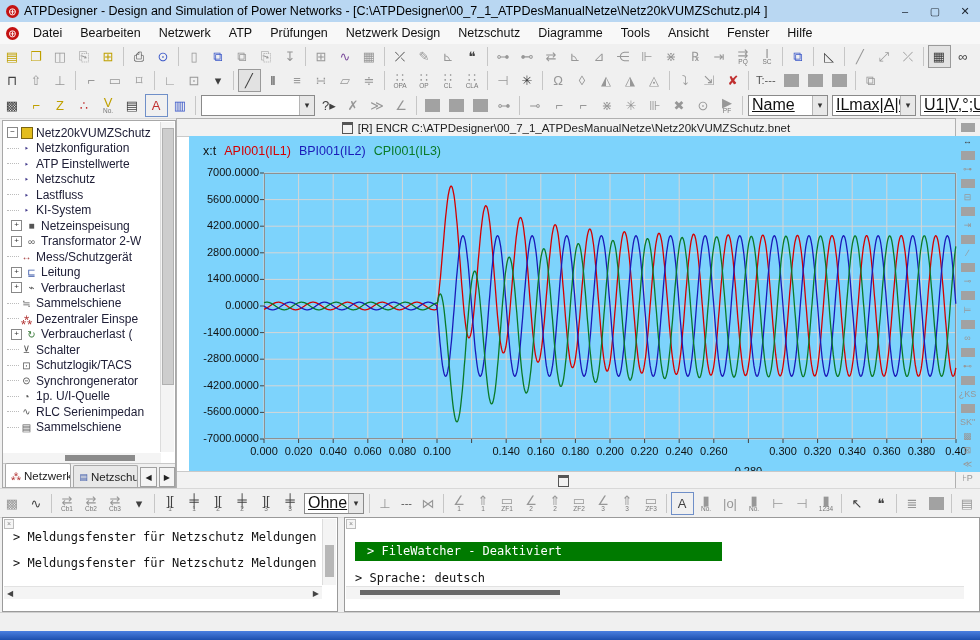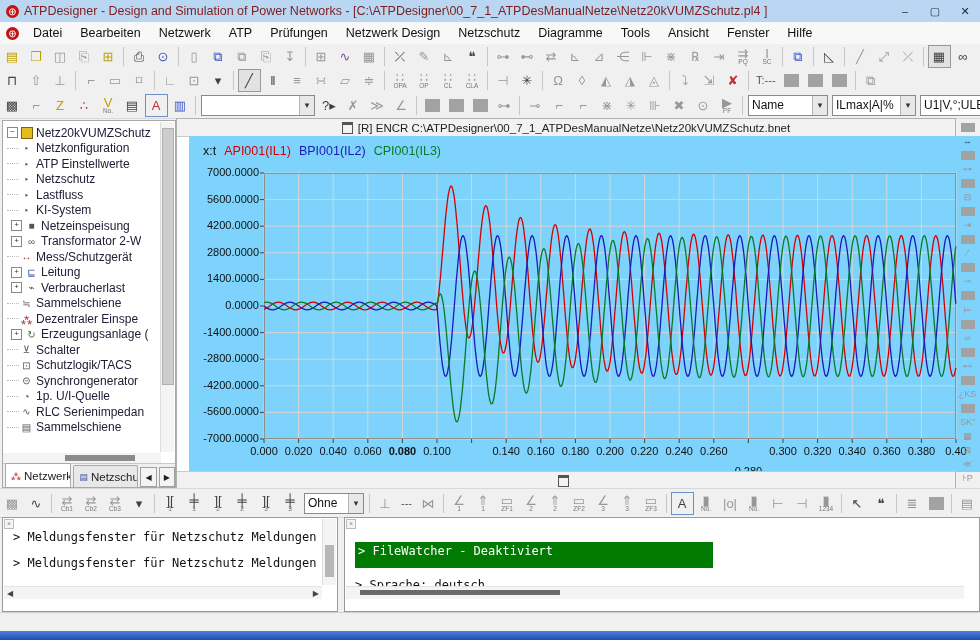--- a/index.html
+++ b/index.html
@@ -3,21 +3,21 @@
 <meta charset="utf-8">
 <style>
   html,body{margin:0;padding:0;background:#d8d8d8;}
   #win{position:relative;width:980px;height:640px;background:#f0f0f0;overflow:hidden;
        font-family:"Liberation Sans",sans-serif;font-size:12px;color:#222;}
   
   #titlebar{position:absolute;left:0;top:0;width:980px;height:22px;background:#b9d7f2;
             display:flex;align-items:center;border-bottom:1px solid #9ebfdd;}
   .globe{width:13px;height:13px;border-radius:50%;background:#c41212;color:#fff;font-size:10px;
          line-height:13px;text-align:center;margin:0 5px 0 6px;flex:0 0 auto;}
-  #title-text{font-size:12.5px;color:#7f1d1d;white-space:nowrap;}
+  #title-text{font-size:12.5px;color:#000000;white-space:nowrap;}
   #win-controls{margin-left:auto;display:flex;height:100%;}
   .wbtn{width:30px;height:100%;display:flex;align-items:center;justify-content:center;
         font-size:11px;color:#1d2530;}
   
   #menubar{position:absolute;left:0;top:22px;width:980px;height:22px;background:#f8f8f8;
            display:flex;align-items:center;border-bottom:1px solid #e0e0e0;}
   .mitem{padding:0 9px;height:100%;display:flex;align-items:center;font-size:12.5px;color:#111;}
   
   .tbar{position:absolute;left:0;width:980px;background:#f0f0f0;display:flex;align-items:center;
         border-bottom:1px solid #dadada;overflow:hidden;}
@@ -27,21 +27,21 @@
         justify-content:center;margin:0 0.5px;border:1px solid transparent;line-height:1;}
   .tbtn.pressed{background:#e2e2e2;border:1px solid #9a9a9a;}
   .tbtn.boxed{border:1px solid #6f8fc8;}
   .gl{font-size:13px;} .tbtn .sub{font-size:6.5px;color:#777;margin-top:-1px;}
   .cy{color:#bfa000}.cr{color:#c03030}.cb{color:#3a57c8}.ck{color:#404040}.cg{color:#979797}.cm{color:#7a4b9b}
   .tsep{width:1px;height:19px;background:#c6c6c6;margin:0 3px;flex:0 0 auto;}
   .tlabel{font-size:11px;color:#555;margin:0 4px;white-space:nowrap;}
   .swatch{width:15px;height:13px;background:#a2a2a2;}
   .combo{height:19px;background:#fff;border:1px solid #8a8a8a;display:flex;align-items:center;
          margin:0 2px;flex:0 0 auto;overflow:hidden;}
-  .cval{flex:1;padding:0 3px;font-size:12px;color:#111;white-space:nowrap;overflow:hidden;}
+  .cval{flex:1;padding:0 3px;font-size:16px;color:#111;white-space:nowrap;overflow:hidden;text-decoration:underline;}
   .carr{width:14px;height:100%;background:#e8e8e8;border-left:1px solid #b5b5b5;display:flex;
         align-items:center;justify-content:center;font-size:9px;color:#333;flex:0 0 auto;}
   
   #treepanel{position:absolute;left:2px;top:120px;width:172px;height:366px;background:#fff;
              border:1px solid #a8a8a8;overflow:hidden;}
   #tree-items{position:absolute;left:0;top:4px;width:156px;overflow:hidden;height:308px;}
   .trow{height:15.5px;display:flex;align-items:center;white-space:nowrap;color:#202038;font-size:12px;}
   .troot{font-weight:normal;}
   .texp{width:9px;height:9px;border:1px solid #888;background:#fff;font-size:8px;line-height:8px;
         text-align:center;color:#333;margin:0 3px 0 4px;flex:0 0 auto;} .tpad2{width:4px;flex:0 0 auto;}
@@ -85,21 +85,21 @@
   #right-tools .tbtn{min-width:20px;width:20px;height:14px;margin:0;}
   #right-tools .gl{font-size:9px;} #right-tools .swatch{width:14px;height:9px;}
   
   #msgleft{position:absolute;left:2px;top:517px;width:334px;height:93px;background:#fff;border:1px solid #9a9a9a;}
   #msgright{position:absolute;left:344px;top:517px;width:634px;height:93px;background:#fff;border:1px solid #9a9a9a;}
   .grip{position:absolute;left:1px;top:1px;width:8px;height:8px;border:1px solid #bbb;color:#888;
         font-size:7px;line-height:7px;text-align:center;background:#f5f5f5;}
   .mlines{position:absolute;left:10px;top:10px;right:18px;font-family:"DejaVu Sans Mono",monospace;
           font-size:12px;color:#111;}
   .mline{height:26px;line-height:18px;white-space:nowrap;overflow:hidden;}
-  .mline.hl{background:#007a00;color:#fff;width:355px;height:26px;margin-bottom:8px;padding-left:3px;}
+  .mline.hl{background:#007a00;color:#fff;width:355px;height:19px;margin-bottom:8px;padding-left:12px;}
   #ml-vscroll{position:absolute;right:1px;top:1px;width:13px;height:66px;background:#f4f4f4;border-left:1px solid #ddd;}
   #ml-vthumb{position:absolute;left:2px;top:26px;width:9px;height:32px;background:#b7b7b7;}
   .hscroll{position:absolute;left:1px;bottom:12px;height:12px;background:#f4f4f4;border-top:1px solid #e2e2e2;}
   #ml-hscroll{width:318px;} #mr-hscroll{width:618px;}
   .harr{position:absolute;top:2px;font-size:8px;color:#444;}
   #mr-hthumb{position:absolute;left:14px;top:3px;width:200px;height:5px;background:#6a6a6a;}
   
   #statusbar{position:absolute;left:0;top:612px;width:980px;height:19px;background:#f0f0f0;border-top:1px solid #cfcfcf;}
   #frame-bottom{position:absolute;left:0;top:631px;width:980px;height:9px;
                 background:linear-gradient(#4a7fe0,#1d4fae);}
@@ -555,21 +555,21 @@
         <div class="trow">
           <span class="tpad2"></span>
           <span class="tguide"></span>
           <span class="ticon" style="color: rgb(176, 48, 48);">⁂</span>
           <span class="tlabel2">Dezentraler Einspe</span>
         </div>
         <div class="trow">
           <span class="tpad2"></span>
           <span class="texp">+</span>
           <span class="ticon" style="color: rgb(58, 122, 58);">↻</span>
-          <span class="tlabel2">Erzeugungsanlage (</span>
+          <span class="tlabel2">Verbraucherlast (</span>
         </div>
         <div class="trow">
           <span class="tpad2"></span>
           <span class="tguide"></span>
           <span class="ticon" style="color: rgb(85, 85, 85);">⊻</span>
           <span class="tlabel2">Schalter</span>
         </div>
         <div class="trow">
           <span class="tpad2"></span>
           <span class="tguide"></span>
@@ -639,21 +639,21 @@
           <div style="left: 0px; top: 216.2px;">-2800.0000</div>
           <div style="left: 0px; top: 242.8px;">-4200.0000</div>
           <div style="left: 0px; top: 269.4px;">-5600.0000</div>
           <div style="left: 0px; top: 296px;">-7000.0000</div>
         </div>
       <div id="xlabels" style="position: absolute; left: 75px; top: 309px;">
           <div style="left: -21px;">0.000</div>
           <div style="left: 13.6px;">0.020</div>
           <div style="left: 48.2px;">0.040</div>
           <div style="left: 82.8px;">0.060</div>
-          <div style="left: 117.4px; font-weight: bold;">0.080</div>
+          <div style="left: 117.4px;">0.080</div>
           <div style="left: 152px;">0.100</div>
           <div style="left: 186.6px; margin-top: 31px;">0.120</div>
           <div style="left: 221.2px;">0.140</div>
           <div style="left: 255.8px;">0.160</div>
           <div style="left: 290.4px;">0.180</div>
           <div style="left: 325px;">0.200</div>
           <div style="left: 359.6px;">0.220</div>
           <div style="left: 394.2px;">0.240</div>
           <div style="left: 428.8px;">0.260</div>
           <div style="left: 463.4px; margin-top: 20px;">0.280</div>

